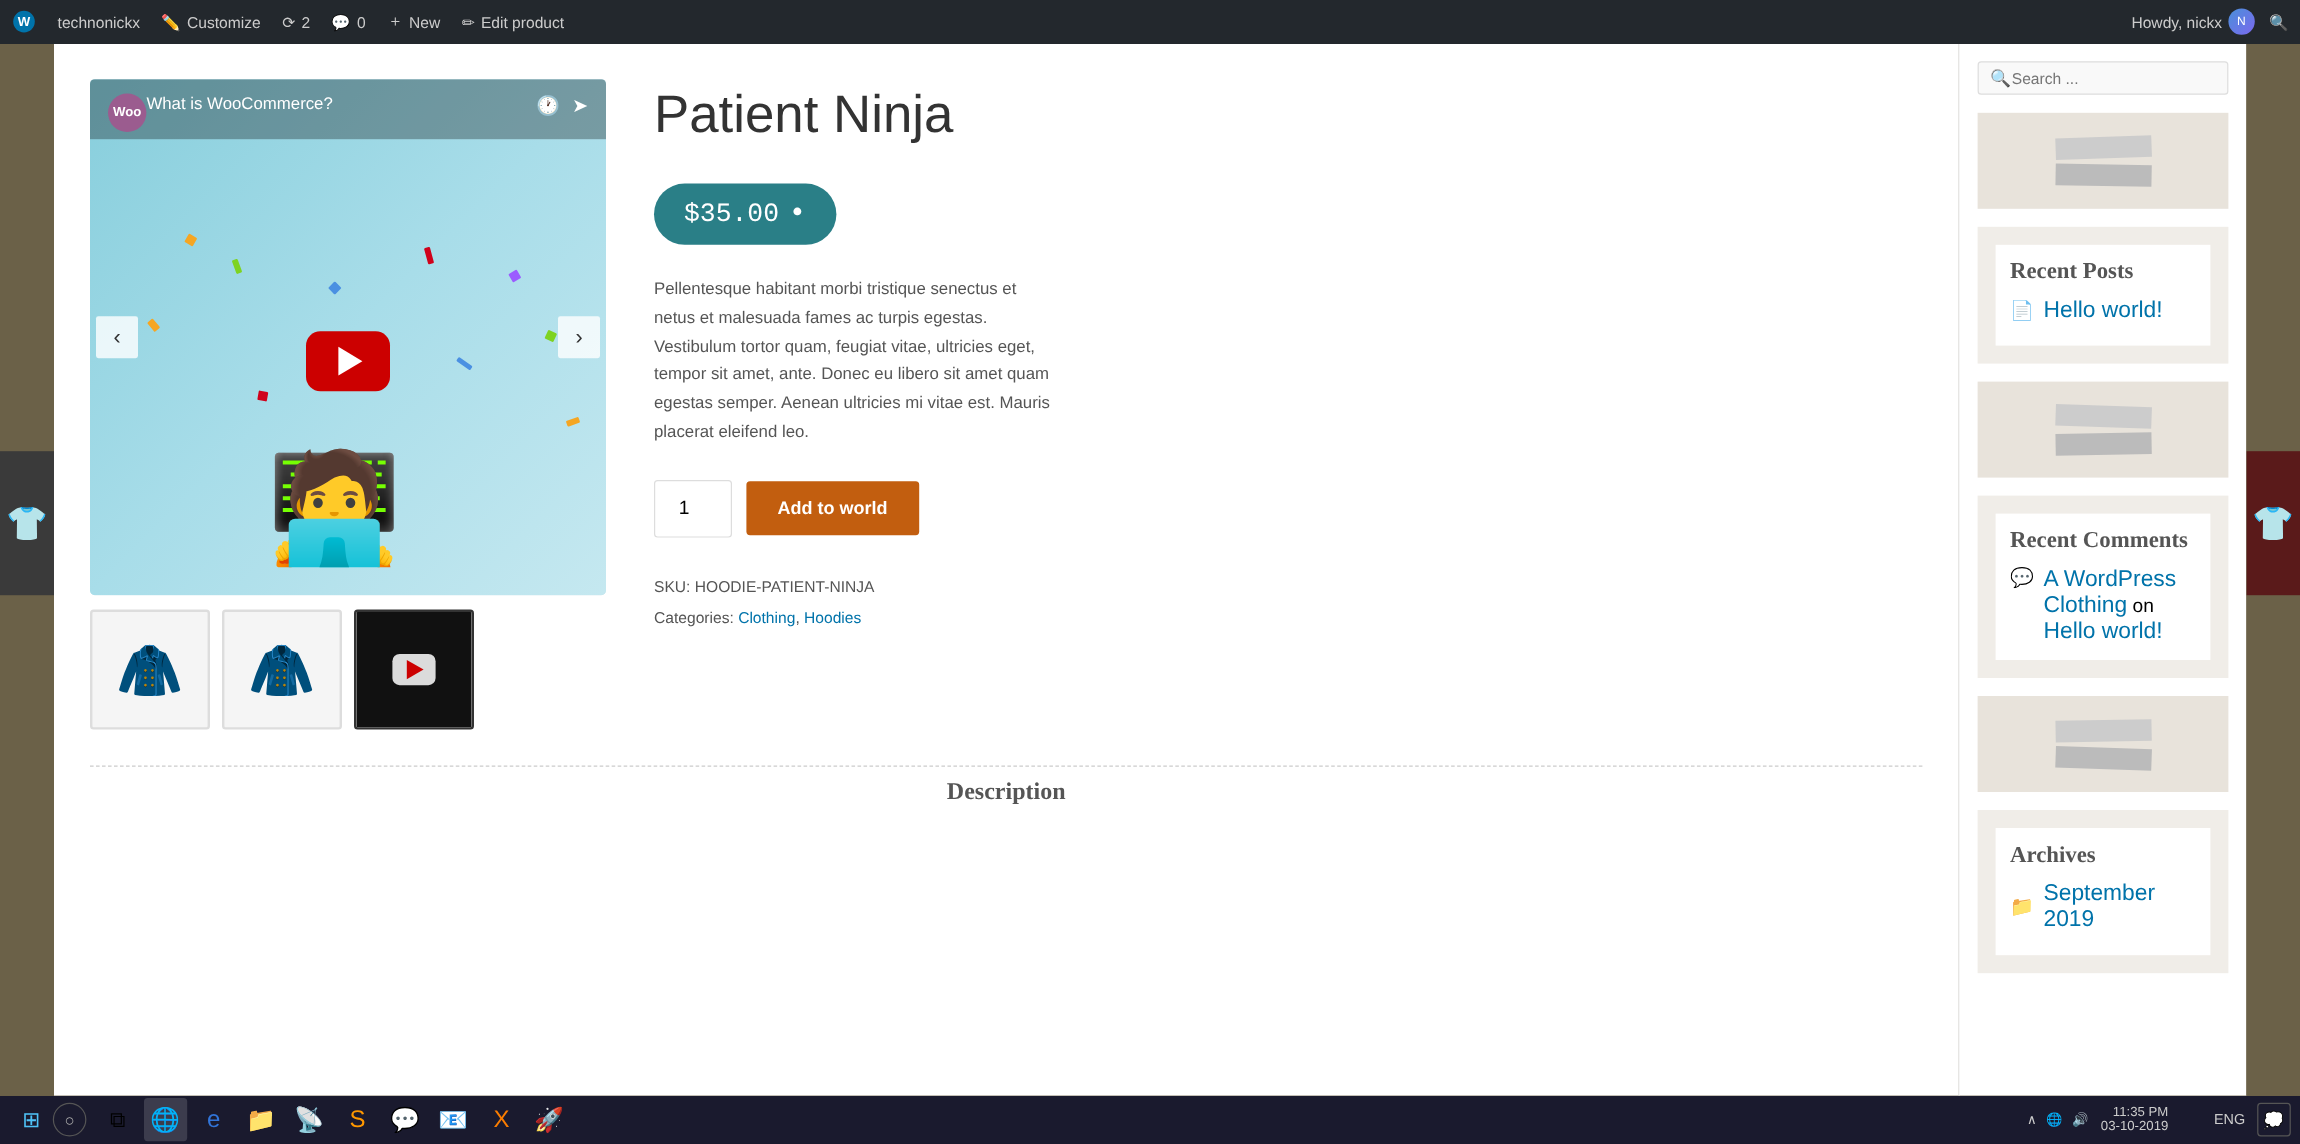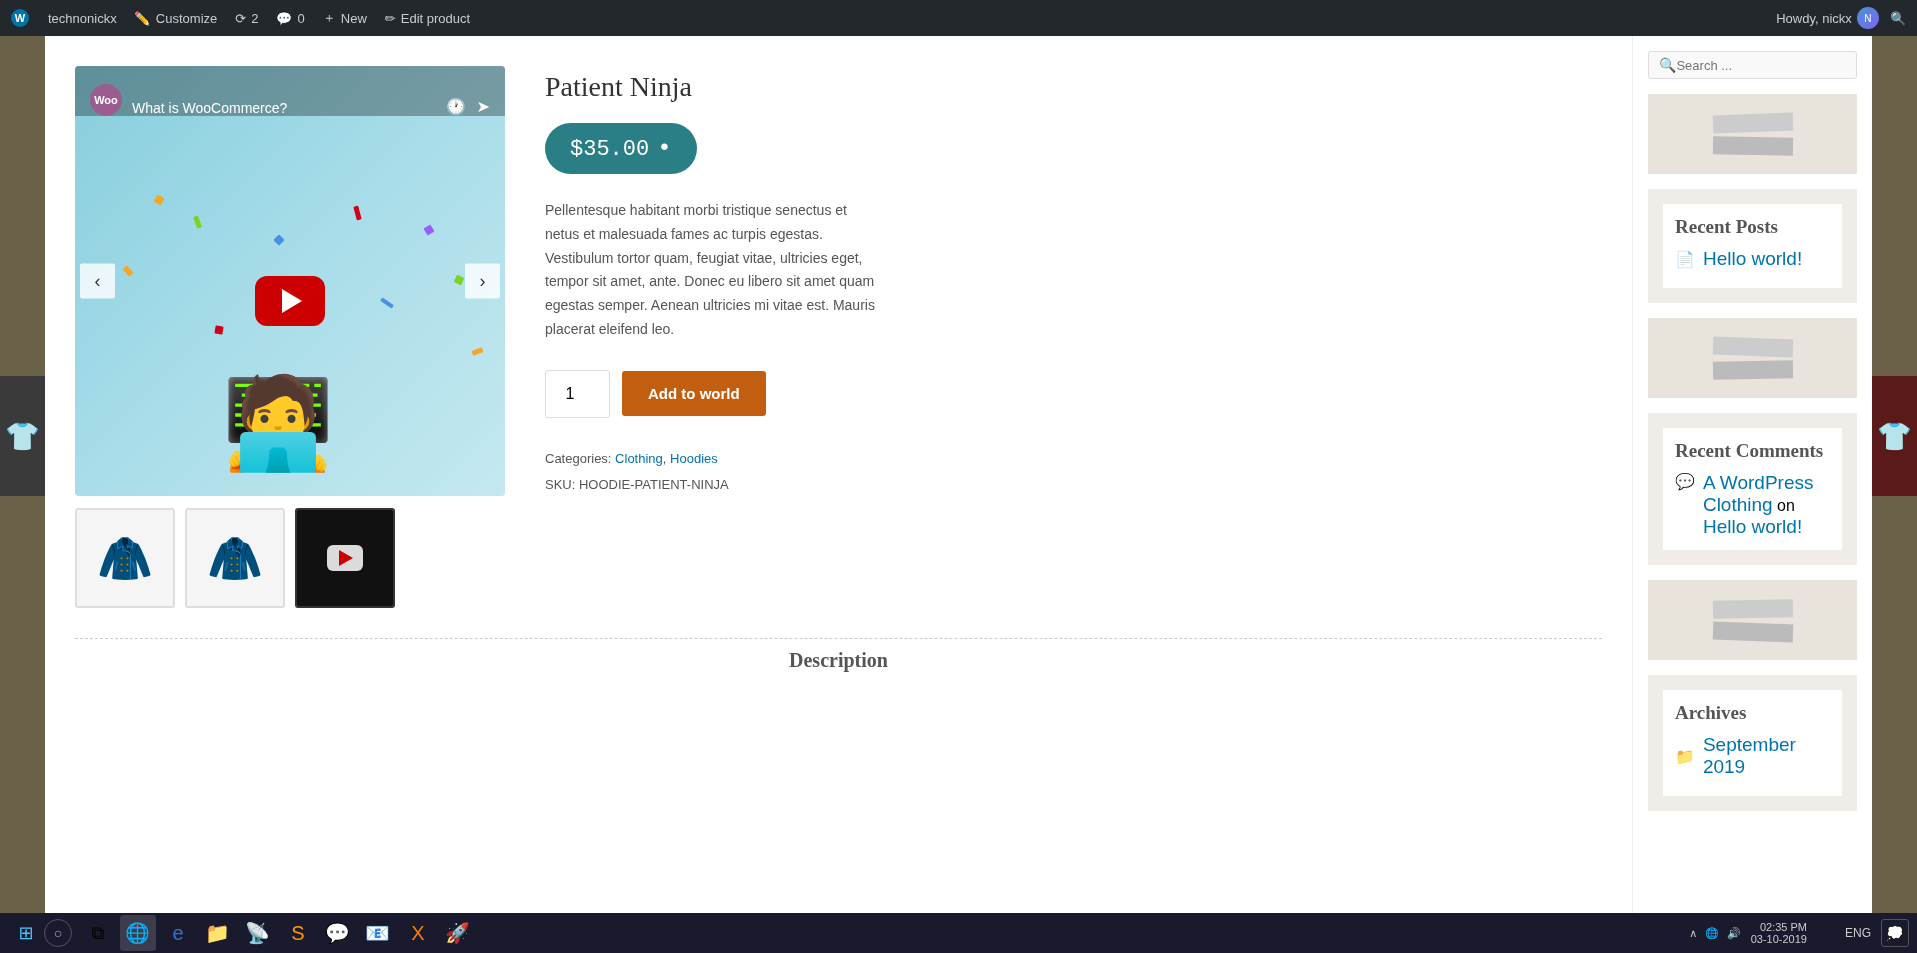--- a/index.html
+++ b/index.html
@@ -103,23 +103,22 @@
       align-items: center;
       justify-content: center;
       position: relative;
     }
     .video-header {
       position: absolute;
       top: 0; left: 0; right: 0;
       height: 50px;
       background: rgba(0,0,0,0.3);
       display: flex;
-      align-items: flex-end;
-      padding: 0 15px;
-      gap: 10px;
+      align-items: flex-start;
+      padding: 12px 15px;
     }
     .woo-logo-circle {
       width: 32px;
       height: 32px;
       background: #9b5c8f;
       border-radius: 50%;
       display: flex;
       align-items: center;
       justify-content: center;
       color: white;
@@ -242,25 +241,25 @@
       border-left: 14px solid #cc0000;
       margin-left: 2px;
     }
 
     
     .product-details {
       flex: 1;
       padding-top: 5px;
     }
     .product-title {
-      font-size: 28px;
+      font-size: 44px;
       font-weight: normal;
       color: #333;
-      font-family: Liberation Serif, serif;
-      margin-bottom: 20px;
+      font-family: Liberation Sans, sans-serif;
+      margin-bottom: 32px;
     }
     .price-badge {
       display: inline-block;
       background: #2a7f87;
       color: white;
       padding: 12px 25px;
       border-radius: 30px;
       font-size: 22px;
       font-family: 'Courier New', monospace;
       margin-bottom: 25px;
@@ -632,27 +631,27 @@
       <div class="product-details">
         <h1 class="product-title">Patient Ninja</h1>
         <div class="price-badge">$35.00</div>
         <p class="product-description">Pellentesque habitant morbi tristique senectus et netus et malesuada fames ac turpis egestas. Vestibulum tortor quam, feugiat vitae, ultricies eget, tempor sit amet, ante. Donec eu libero sit amet quam egestas semper. Aenean ultricies mi vitae est. Mauris placerat eleifend leo.</p>
         <div class="add-to-cart-row">
           <input type="number" class="qty-input" value="1" style="">
           <button class="add-to-cart-btn">Add to world</button>
         </div>
         <div class="product-meta">
           <div>
+            <span>SKU:</span>
+            <span>HOODIE-PATIENT-NINJA</span>
+          </div>
+          <div>
             <span>Categories:</span>
             <a href="#">Clothing</a>,
             <a href="#">Hoodies</a>
-          </div>
-          <div>
-            <span>SKU:</span>
-            <span>HOODIE-PATIENT-NINJA</span>
           </div>
         </div>
       </div>
     </div>
 
     <hr class="content-divider">
     <h2 class="description-heading">Description</h2>
   </div>
 
   <div class="sidebar">
@@ -765,21 +764,21 @@
       <span style="font-size:20px;">🚀</span>
     </div>
   </div>
   <div class="taskbar-right">
     <div class="taskbar-systray">
       <span>∧</span>
       <span>🌐</span>
       <span>🔊</span>
     </div>
     <div class="taskbar-time">
-      <div>02:35 PM</div>
+      <div>11:35 PM</div>
       <div>03-10-2019</div>
     </div>
     <span style="color:#ccc;font-size:12px;margin-left:28px;">ENG</span>
     <div class="taskbar-chat">
       <span>💭</span>
     </div>
   </div>
 </div>
 
 </body></html>

